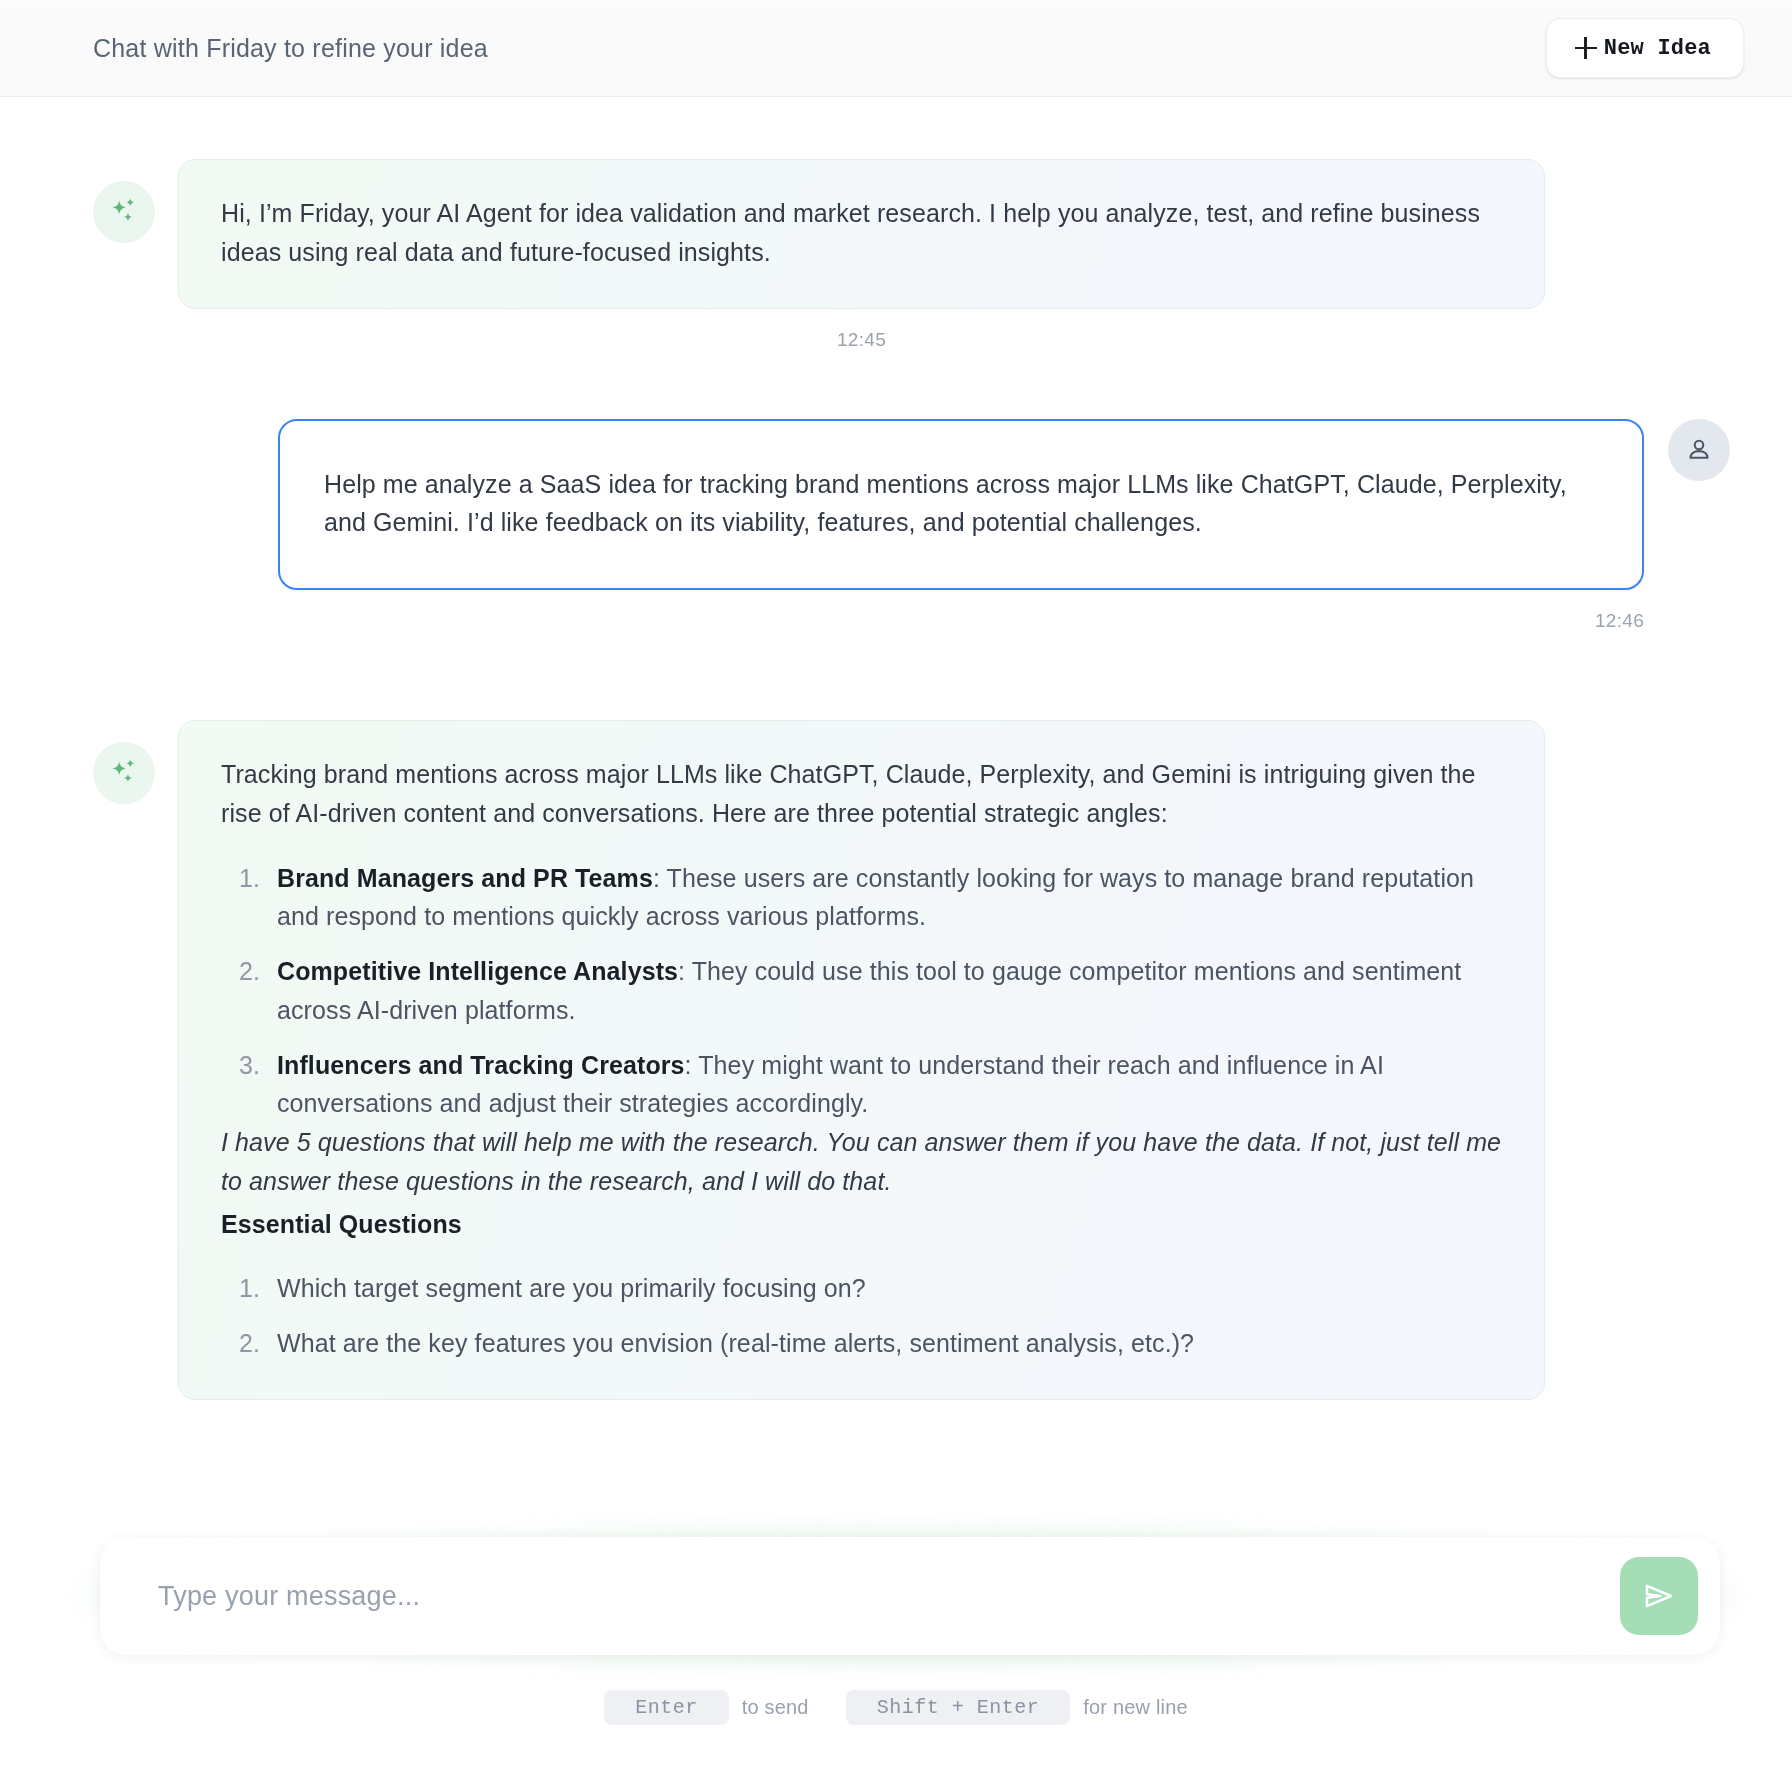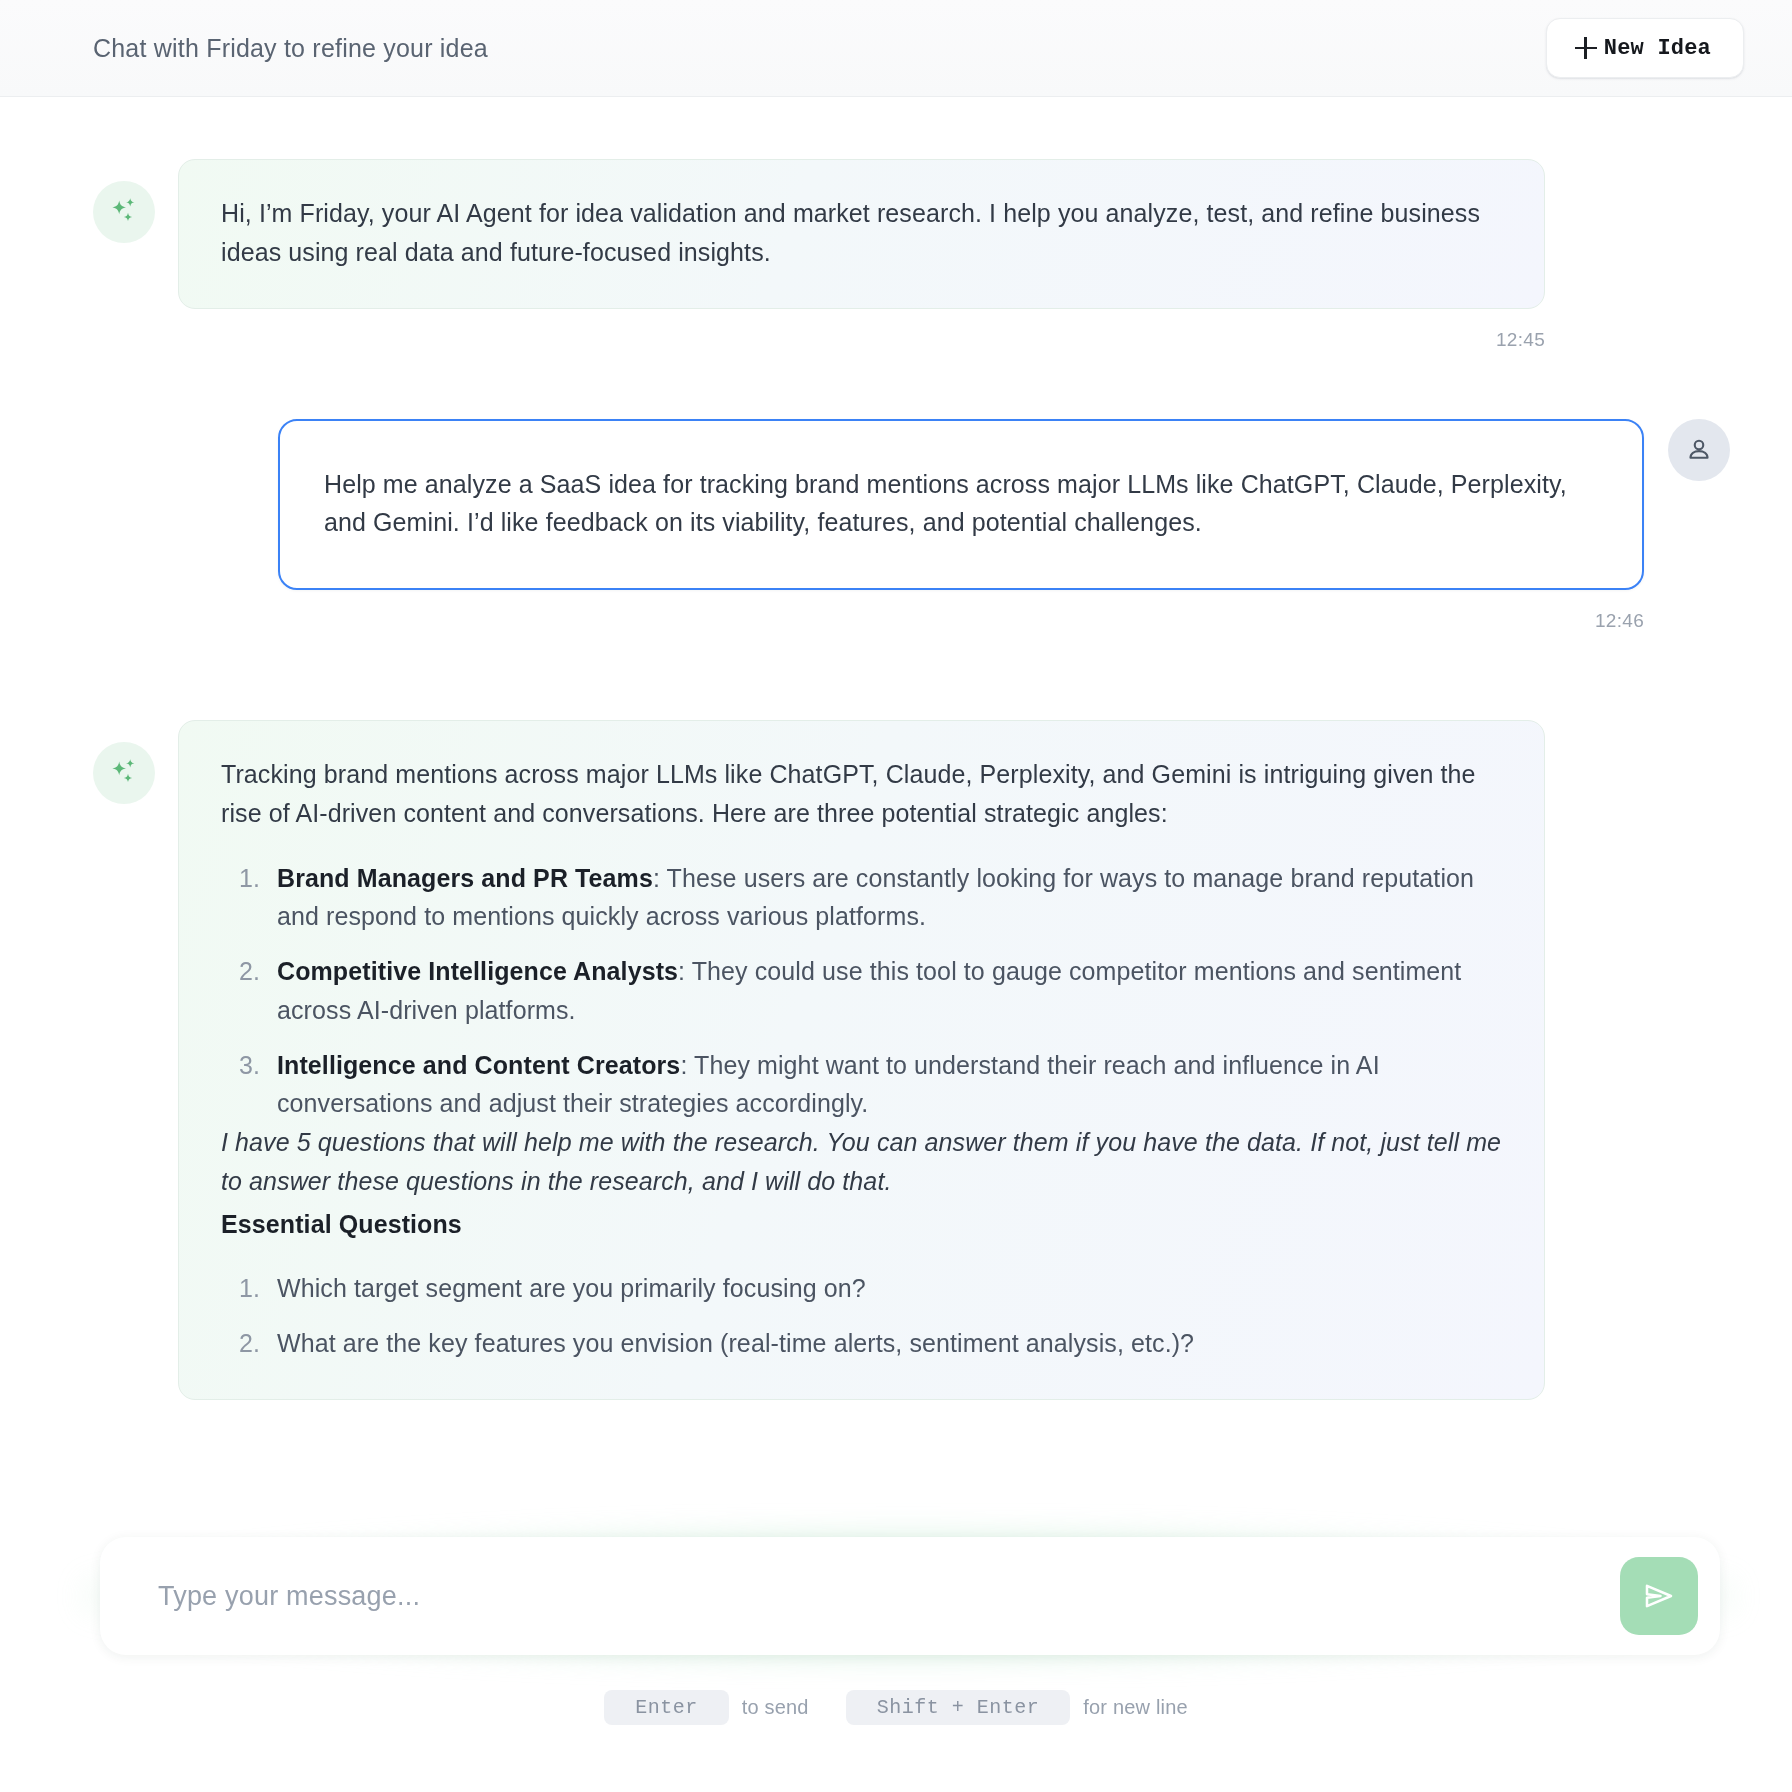--- a/index.html
+++ b/index.html
@@ -116,21 +116,21 @@
     margin-right: 24px;
   }
   .bubble p { margin: 0; }
 
   .timestamp {
     font-size: 19px;
     color: #9aa2ae;
     letter-spacing: .3px;
     margin-top: 20px;
   }
-  .timestamp.left { margin-left: 23px; text-align: right; }
+  .timestamp.left { margin-left: 23px; text-align: center; }
   .timestamp.right { margin-right: 24px; text-align: right; }
 
   .msg-block { margin-bottom: 0; }
   .gap-1 { height: 68px; }
   .gap-2 { height: 88px; }
 
   ol.num-list {
     margin: 26px 0 0 0;
     padding-left: 46px;
     list-style: decimal;
@@ -292,21 +292,21 @@
             <p>Tracking brand mentions across major LLMs like ChatGPT, Claude, Perplexity, and Gemini is intriguing given the rise of AI-driven content and conversations. Here are three potential strategic angles:</p>
 
             <ol class="num-list">
               <li>
                 <b>Brand Managers and PR Teams</b><span>: These users are constantly looking for ways to manage brand reputation and respond to mentions quickly across various platforms.</span>
               </li>
               <li>
                 <b>Competitive Intelligence Analysts</b><span>: They could use this tool to gauge competitor mentions and sentiment across AI-driven platforms.</span>
               </li>
               <li>
-                <b>Intelligence and Content Creators</b><span>: They might want to understand their reach and influence in AI conversations and adjust their strategies accordingly.</span>
+                <b>Influencers and Tracking Creators</b><span>: They might want to understand their reach and influence in AI conversations and adjust their strategies accordingly.</span>
               </li>
             </ol>
 
             <p class="para-block">I have 5 questions that will help me with the research. You can answer them if you have the data. If not, just tell me to answer these questions in the research, and I will do that.</p>
             <div class="section-head">Essential Questions</div>
 
             <ol class="num-list">
               <li>Which target segment are you primarily focusing on?</li>
               <li>What are the key features you envision (real-time alerts, sentiment analysis, etc.)?</li>
             </ol>

